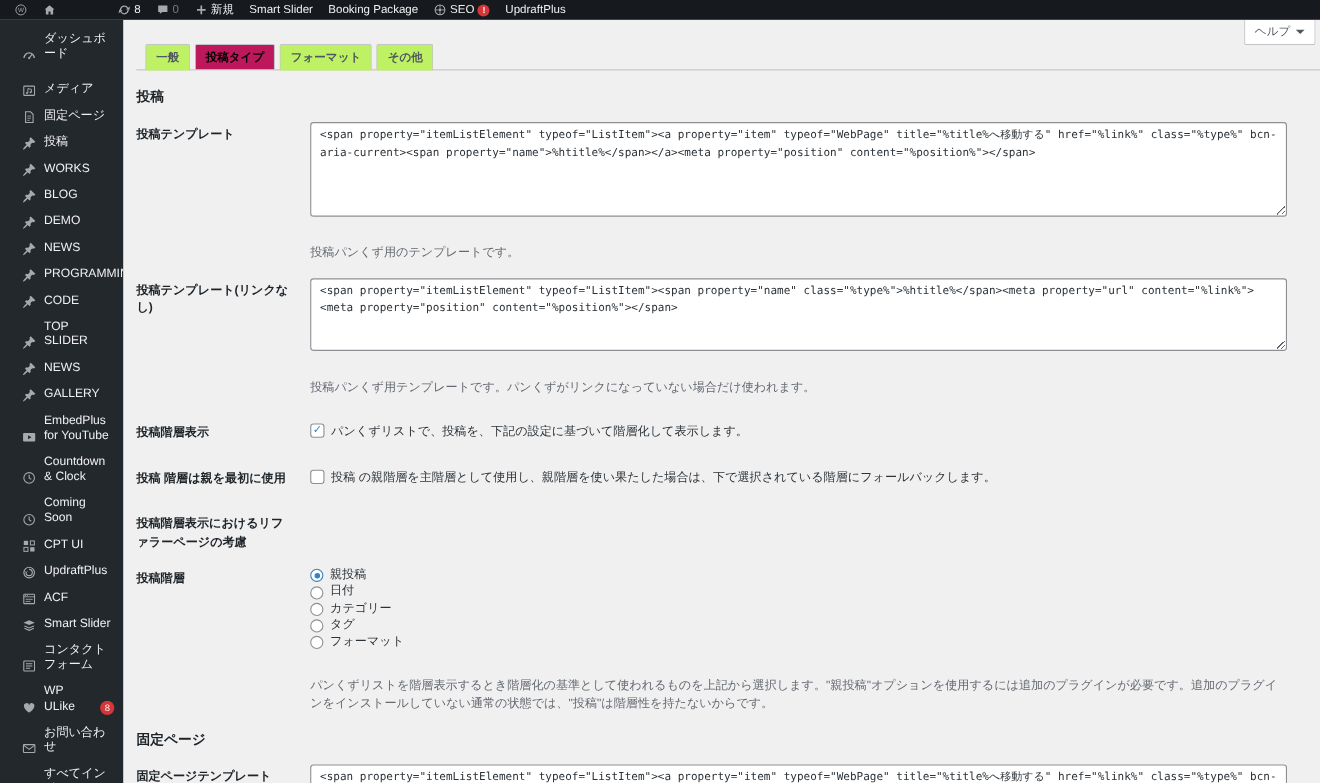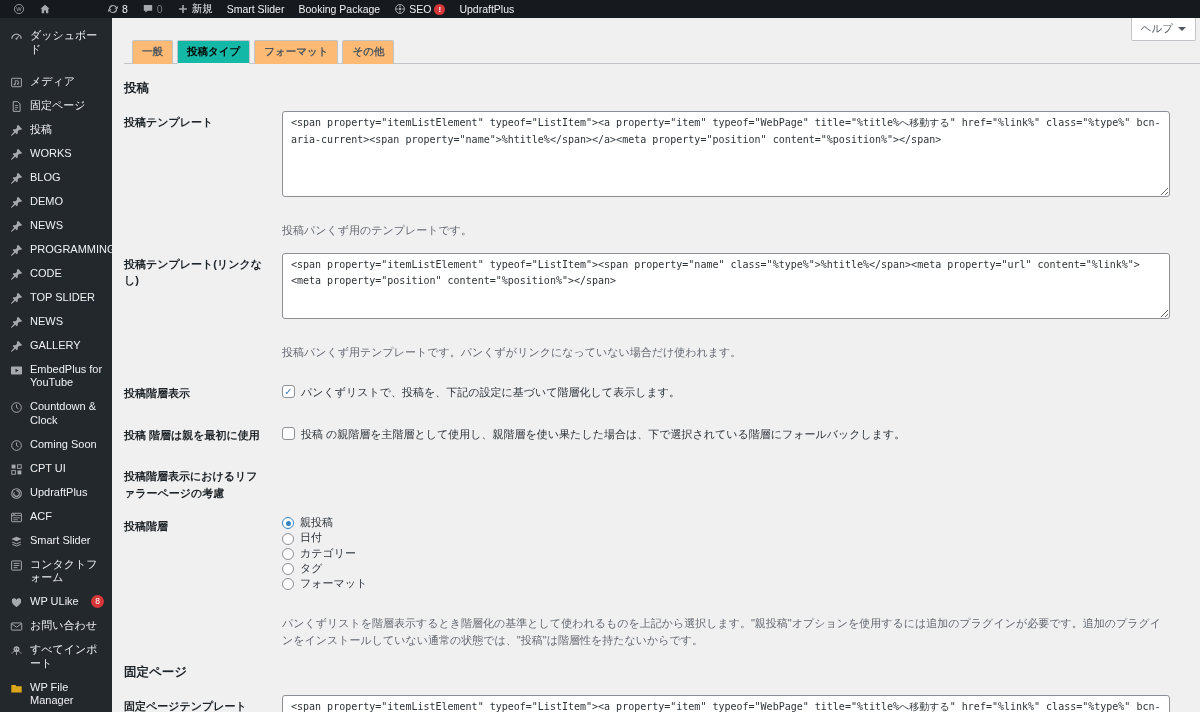--- a/index.html
+++ b/index.html
@@ -22,21 +22,21 @@
   .ab-badge {
     background:#d63638; color:#fff; border-radius:50%; width:11px; height:11px;
     font-size:8px; display:flex; align-items:center; justify-content:center; font-weight:bold;
   }
   
   #sidebar {
     position:absolute; top:18px; left:0; width:112px; bottom:0;
     background:#23282d; color:#f0f0f1; font-size:11px; padding-top:6px; overflow:hidden;
   }
   .menu-item {
-    display:flex; align-items:flex-start; gap:7px; padding:5px 8px 5px 10px;
+    display:flex; align-items:flex-end; gap:7px; padding:5px 8px 5px 20px;
     line-height:1.25; cursor:pointer;
   }
   .menu-item svg { width:13px; height:13px; flex-shrink:0; margin-top:1px; color:#a7aaad; }
   .menu-item .icon-folder { color:#dba617; }
   .menu-sep { height:8px; }
   .menu-label { flex:1; }
   .menu-badge {
     background:#d63638; color:#fff; border-radius:9px; min-width:13px; height:13px;
     font-size:8.5px; display:inline-flex; align-items:center; justify-content:center;
     padding:0 3px; margin-left:2px; flex-shrink:0;
@@ -47,24 +47,24 @@
     position:absolute; top:0; right:4px; background:#fff;
     border:1px solid #c3c4c7; border-top:none; border-radius:0 0 2px 2px;
     font-size:10.5px; color:#50575e; padding:4px 9px; display:flex; align-items:center; gap:5px; cursor:pointer;
   }
   .caret-down { width:0; height:0; border-left:4px solid transparent; border-right:4px solid transparent; border-top:4px solid #50575e; }
   h1#page-title { font-size:19px; font-weight:400; color:#1d2327; padding:4px 0 6px; }
   
   #tabbar { border-bottom:1px solid #c3c4c7; padding-left:8px; margin-top:8px; display:flex; }
   .nav-tab {
     display:inline-block; border:1px solid #c3c4c7; border-bottom:none;
-    background:#fdba74; color:#50575e; font-size:10.5px; font-weight:bold;
+    background:#bef264; color:#50575e; font-size:10.5px; font-weight:bold;
     padding:4px 9px; margin:0 4px -1px 0; cursor:pointer; border-radius:2px 2px 0 0;
   }
-  .nav-tab.active { background:#14b8a6; color:#000; border-bottom:1px solid #f0f0f1; }
+  .nav-tab.active { background:#be185d; color:#000; border-bottom:1px solid #f0f0f1; }
   
   #form-area { padding-right:30px; }
   .section-heading { font-size:12.5px; font-weight:bold; margin:16px 0 4px; }
   .form-row { display:flex; margin-top:14px; }
   .form-row.tight { margin-top:22px; }
   .form-label { width:158px; flex-shrink:0; font-size:11px; font-weight:600; color:#1d2327; padding-top:3px; line-height:1.5; padding-right:20px; }
   .form-control { flex:1; min-width:0; }
   textarea.code {
     width:100%; border:1px solid #8c8f94; border-radius:3px; background:#fff;
     font-family:"DejaVu Sans Mono","Liberation Mono",monospace; font-size:10px; line-height:1.65;

